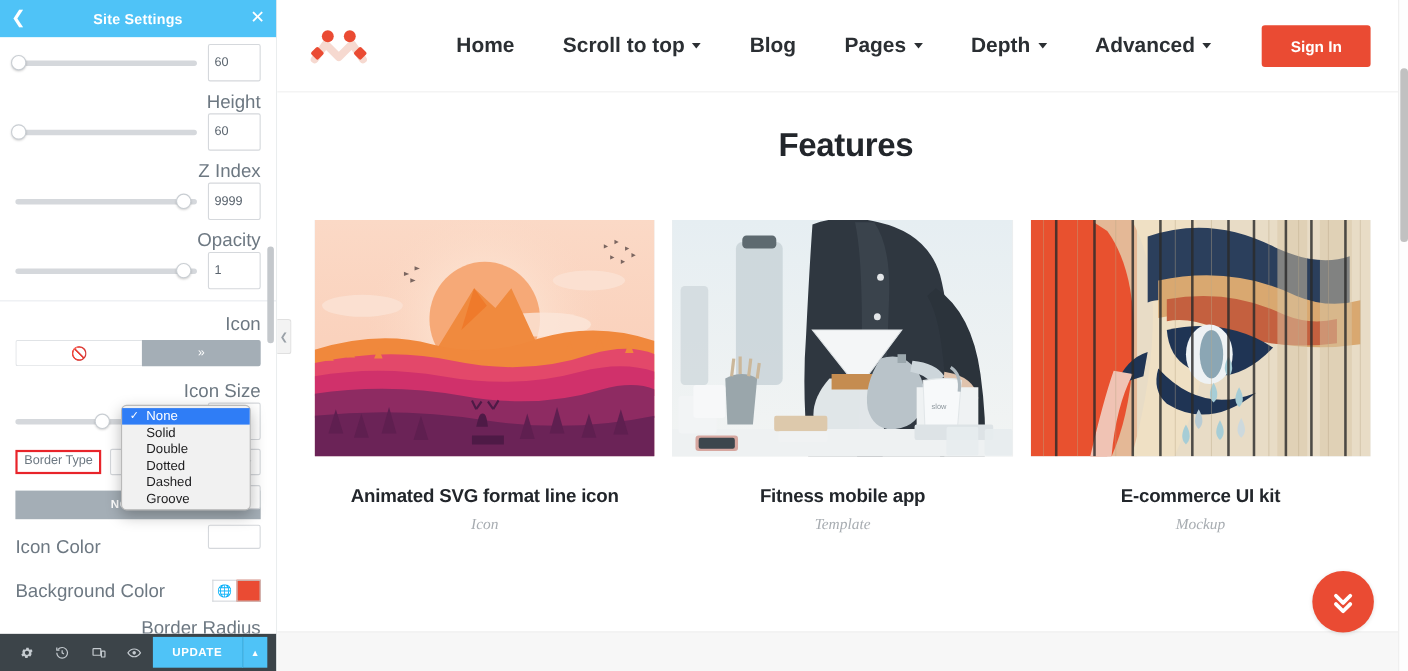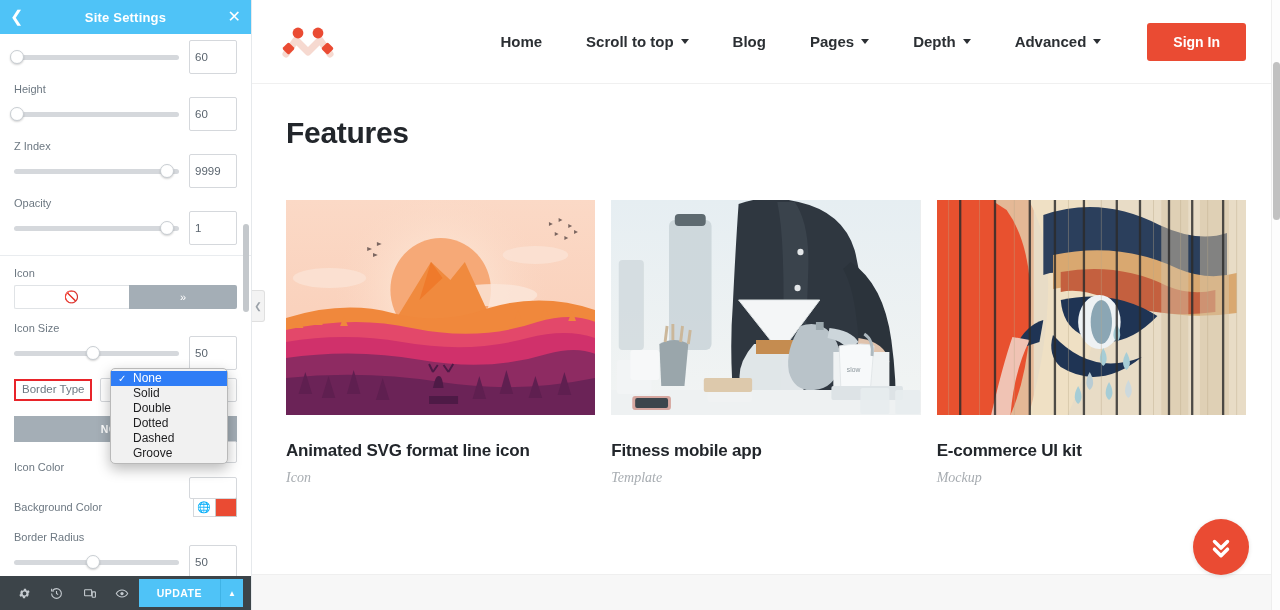--- a/index.html
+++ b/index.html
@@ -35,21 +35,21 @@
   .panel-header .ph-close {
     position: absolute; right: 10px; top: 50%; transform: translateY(-50%);
     color: #fff; font-size: 16px; line-height: 1; cursor: pointer;
     font-weight: 500;
   }
   .panel-body {
     flex: 1 1 auto; position: relative; overflow: hidden;
     padding: 0 14px; background: #fff;
   }
   .ctl-label {
-    font-size: 11px; color: #6d7882; margin: 0 0 6px 0; line-height: 1;
+    font-size: 17px; color: #6d7882; margin: 0 0 6px 0; line-height: 1; text-align: right;
   }
   .row { margin-bottom: 0; }
 
   
   .slider-row {
     display: flex; align-items: center; gap: 10px; height: 26px;
   }
   .slider {
     position: relative; flex: 1 1 auto; height: 5px;
     background: #d5d8dc; border-radius: 3px;
@@ -202,34 +202,34 @@
   }
   .site-nav {
     height: 84px; background: #fff; display: flex; align-items: center;
     padding: 0 0 0 28px; border-bottom: 1px solid #f0f0f0;
   }
   .logo { width: 56px; height: 36px; position: relative; flex: 0 0 56px; }
   .nav-links {
     display: flex; align-items: center; gap: 0; margin-left: auto;
   }
   .nav-link {
-    font-size: 15px; font-weight: 700; color: #2b2f33;
+    font-size: 19px; font-weight: 700; color: #2b2f33;
     padding: 0 22px; display: flex; align-items: center; gap: 7px;
     cursor: pointer; white-space: nowrap;
   }
   .nav-link .dcaret {
     width: 0; height: 0; border-left: 4.5px solid transparent;
     border-right: 4.5px solid transparent; border-top: 5px solid #2b2f33;
   }
   .signin-btn {
     background: #ea4b33; color: #fff; font-size: 14px; font-weight: 600;
     padding: 11px 26px; border-radius: 3px; margin-left: 24px;
     margin-right: 34px; cursor: pointer; white-space: nowrap;
   }
-  .site-body { padding: 0 28px; }
+  .site-body { padding: 0 28px; text-align: center; }
   .features-title {
     font-size: 30px; font-weight: 700; color: #22262b;
     padding: 32px 0 0 6px; letter-spacing: -.3px;
   }
   .cards {
     display: flex; gap: 16px; padding: 50px 6px 0 6px;
   }
   .card { flex: 1 1 0; min-width: 0; }
   .card-img {
     width: 100%; height: 215px; position: relative; overflow: hidden;

